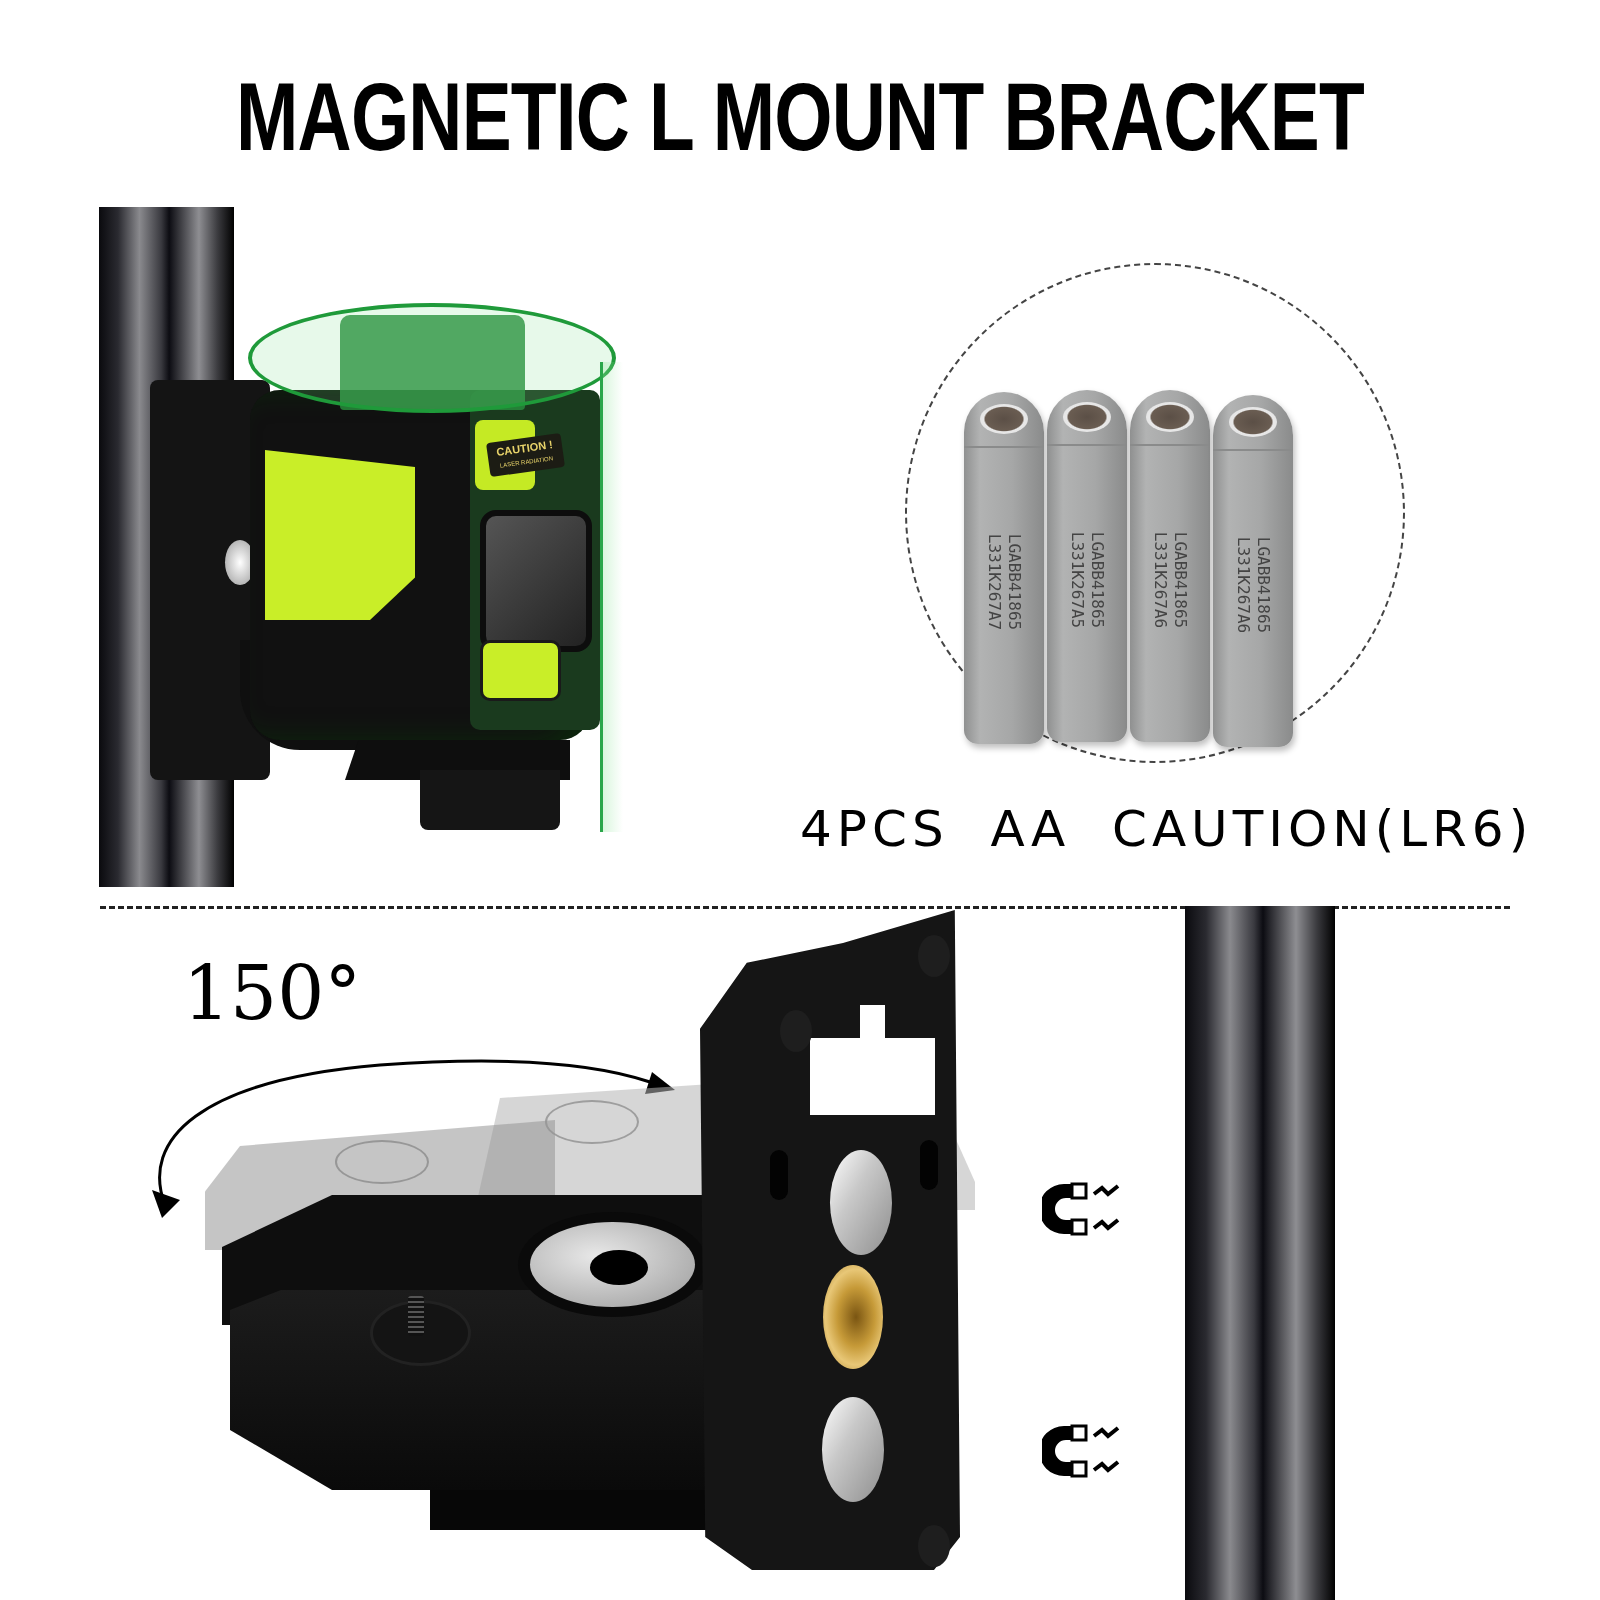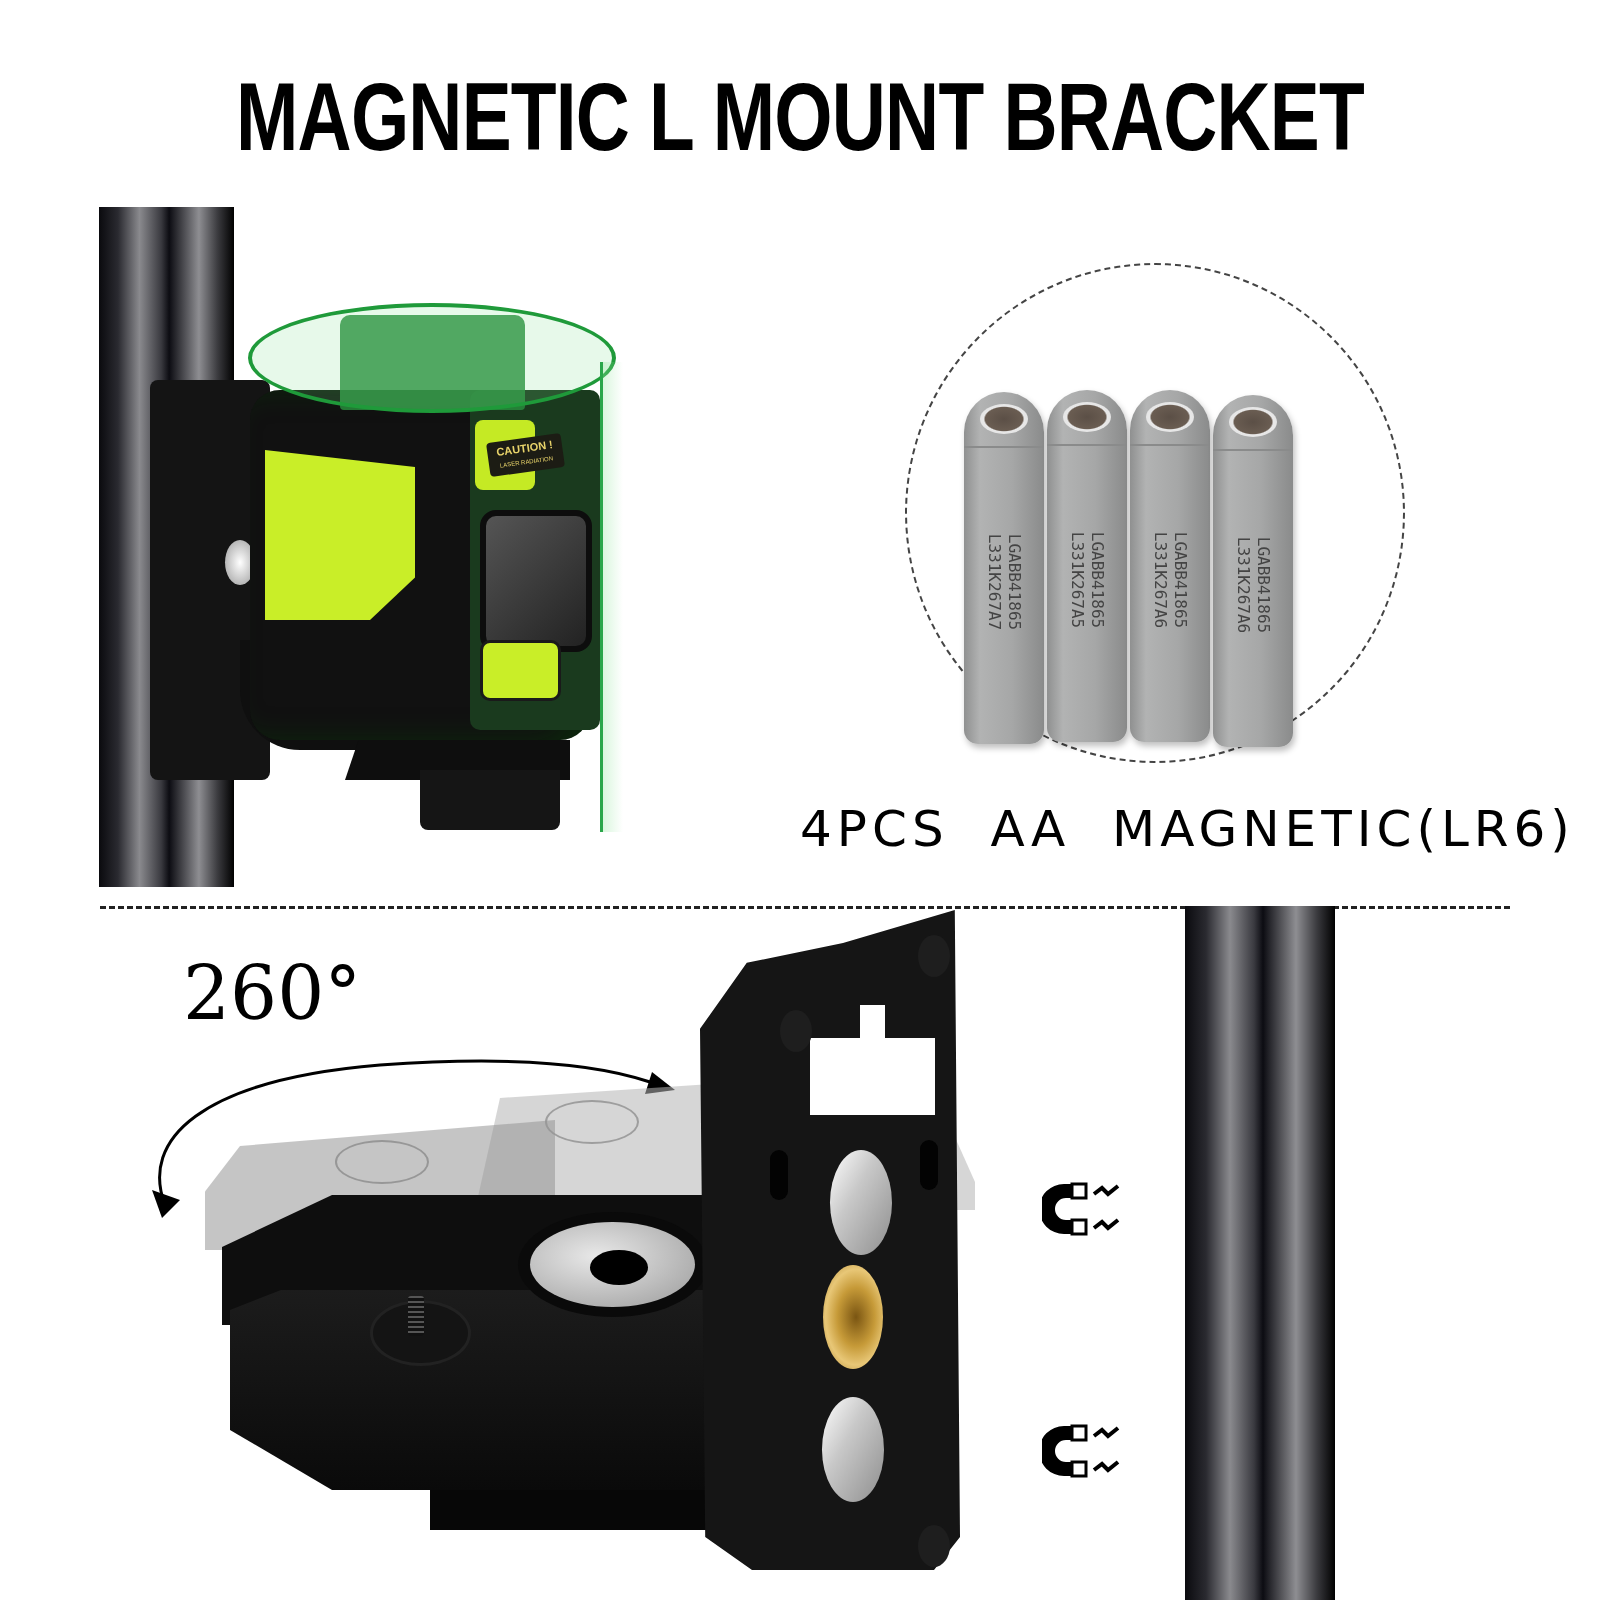--- a/index.html
+++ b/index.html
@@ -190,27 +190,27 @@
 <span>L331K267A6</span></div>
   </div>
   <div class="battery" style="left:306px; top:130px;">
     <div class="cap"></div>
     <div class="ring"></div>
     <div class="label"><span>LGABB41865</span>
 <span>L331K267A6</span></div>
   </div>
 </div>
 
-<div class="abs battery-caption">4PCS  AA  MAGNETIC(LR6)</div>
+<div class="abs battery-caption">4PCS  AA  CAUTION(LR6)</div>
 
 <div class="abs divider"></div>
 
 <div class="abs pole pole-bottom"></div>
 
-<div class="abs angle-label">260°</div>
+<div class="abs angle-label">150°</div>
 <svg class="abs rotation-arrow" viewBox="0 0 560 210">
   <path d="M 25 185 C 0 120, 60 60, 240 45 C 380 35, 460 45, 510 62" fill="none" stroke="#000" stroke-width="3"></path>
   <polygon points="512,52 535,70 505,74" fill="#000"></polygon>
   <polygon points="12,170 40,180 22,198" fill="#000"></polygon>
 </svg>
 
 <div>
   <div class="abs ghost2"></div>
   <div class="abs ghost-screw" style="left:545px; top:1100px;"></div>
   <div class="abs ghost1"></div>

